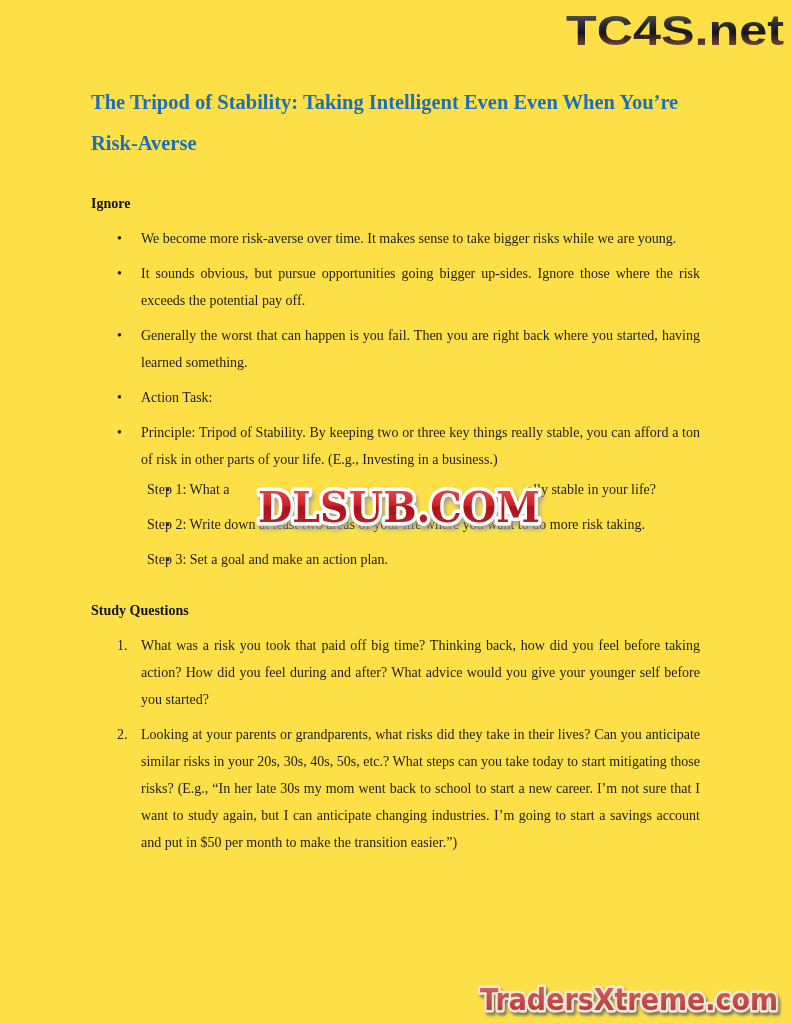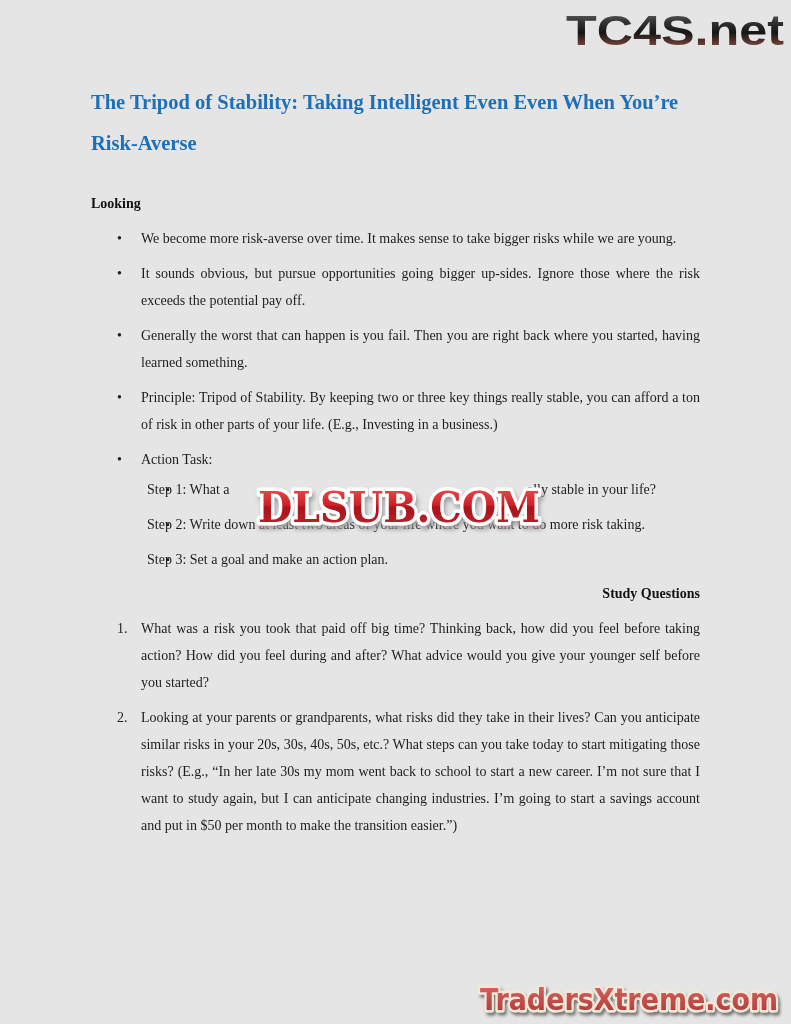--- a/index.html
+++ b/index.html
@@ -1,19 +1,19 @@
 <!DOCTYPE html>
 <html><head>
 <meta charset="utf-8">
 <style>
   html,body{margin:0;padding:0;background:#888;}
   .page{
     position:relative;
     width:791px;height:1024px;
-    background:#e5e5e5;
+    background:#fde047;
     margin:0 auto;
     overflow:hidden;
     font-family:"Liberation Serif", serif;
     color:#1d1d1d;
   }
   .content{
     position:absolute;
     left:91px;top:0;
     width:609px;
   }
@@ -25,21 +25,21 @@
     color:#1d6fb8;
     width:612px;
   }
   .heading{
     margin:26px 0 0 0;
     font-size:14px;
     line-height:27px;
     font-weight:bold;
     color:#111;
   }
-  .heading.study{margin-top:7px;text-align:right;}
+  .heading.study{margin-top:24px;}
   .li{
     position:relative;
     margin-top:8px;
     font-size:14px;
     line-height:27px;
   }
   .li .txt{
     margin-left:50px;
     width:559px;
     text-align:justify;
@@ -95,42 +95,42 @@
         <stop offset="0.8" stop-color="#6e4038"></stop>
         <stop offset="1" stop-color="#a0766a"></stop>
       </linearGradient>
     </defs>
     <text x="226" y="41" text-anchor="end" font-family="'Liberation Sans',sans-serif" font-weight="bold" font-size="42" fill="url(#gLogo)" textLength="218" lengthAdjust="spacingAndGlyphs">TC4S.net</text>
   </svg>
 
   <div class="content">
     <h1 class="title">The Tripod of Stability: Taking Intelligent Even Even When You’re Risk-Averse</h1>
 
-    <h2 class="heading">Looking</h2>
+    <h2 class="heading">Ignore</h2>
 
     <div class="li bullet">
       <span class="marker"></span>
       <div class="txt">We become more risk-averse over time. It makes sense to take bigger risks while we are young.</div>
     </div>
     <div class="li bullet">
       <span class="marker"></span>
       <div class="txt">It sounds obvious, but pursue opportunities going bigger up-sides. Ignore those where the risk exceeds the potential pay off.</div>
     </div>
     <div class="li bullet">
       <span class="marker"></span>
       <div class="txt">Generally the worst that can happen is you fail. Then you are right back where you started, having learned something.</div>
     </div>
     <div class="li bullet">
       <span class="marker"></span>
-      <div class="txt">Principle: Tripod of Stability. By keeping two or three key things really stable, you can afford a ton of risk in other parts of your life. (E.g., Investing in a business.)</div>
+      <div class="txt">Action Task:</div>
     </div>
 
     <div class="li bullet">
       <span class="marker"></span>
-      <div class="txt">Action Task:</div>
+      <div class="txt">Principle: Tripod of Stability. By keeping two or three key things really stable, you can afford a ton of risk in other parts of your life. (E.g., Investing in a business.)</div>
     </div>
 
     <div class="li sub step1">
       <span class="marker"></span>
       <div class="txt">
         <span class="before">Step 1: What a</span>
         <span class="after">ally stable in your life?</span>
       </div>
     </div>
 

